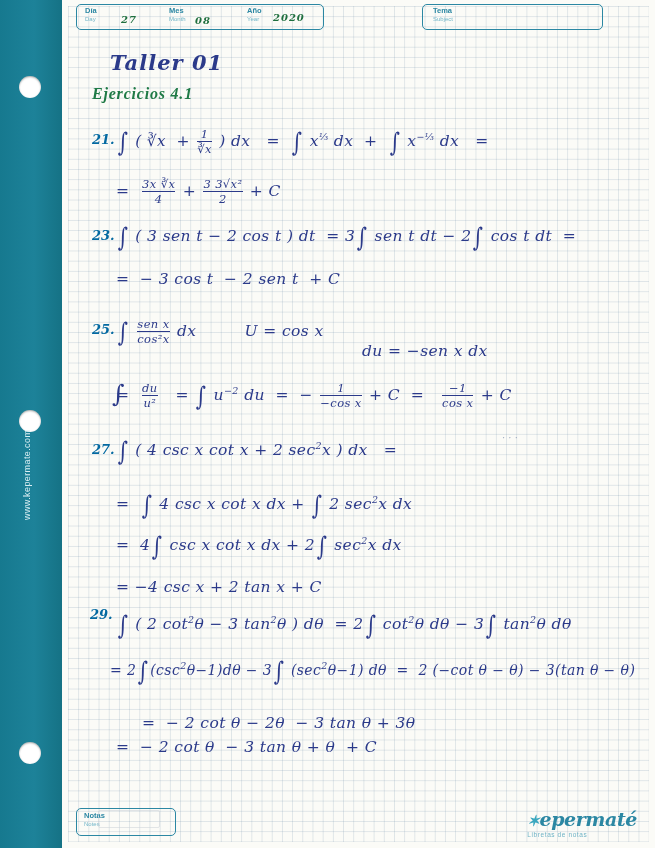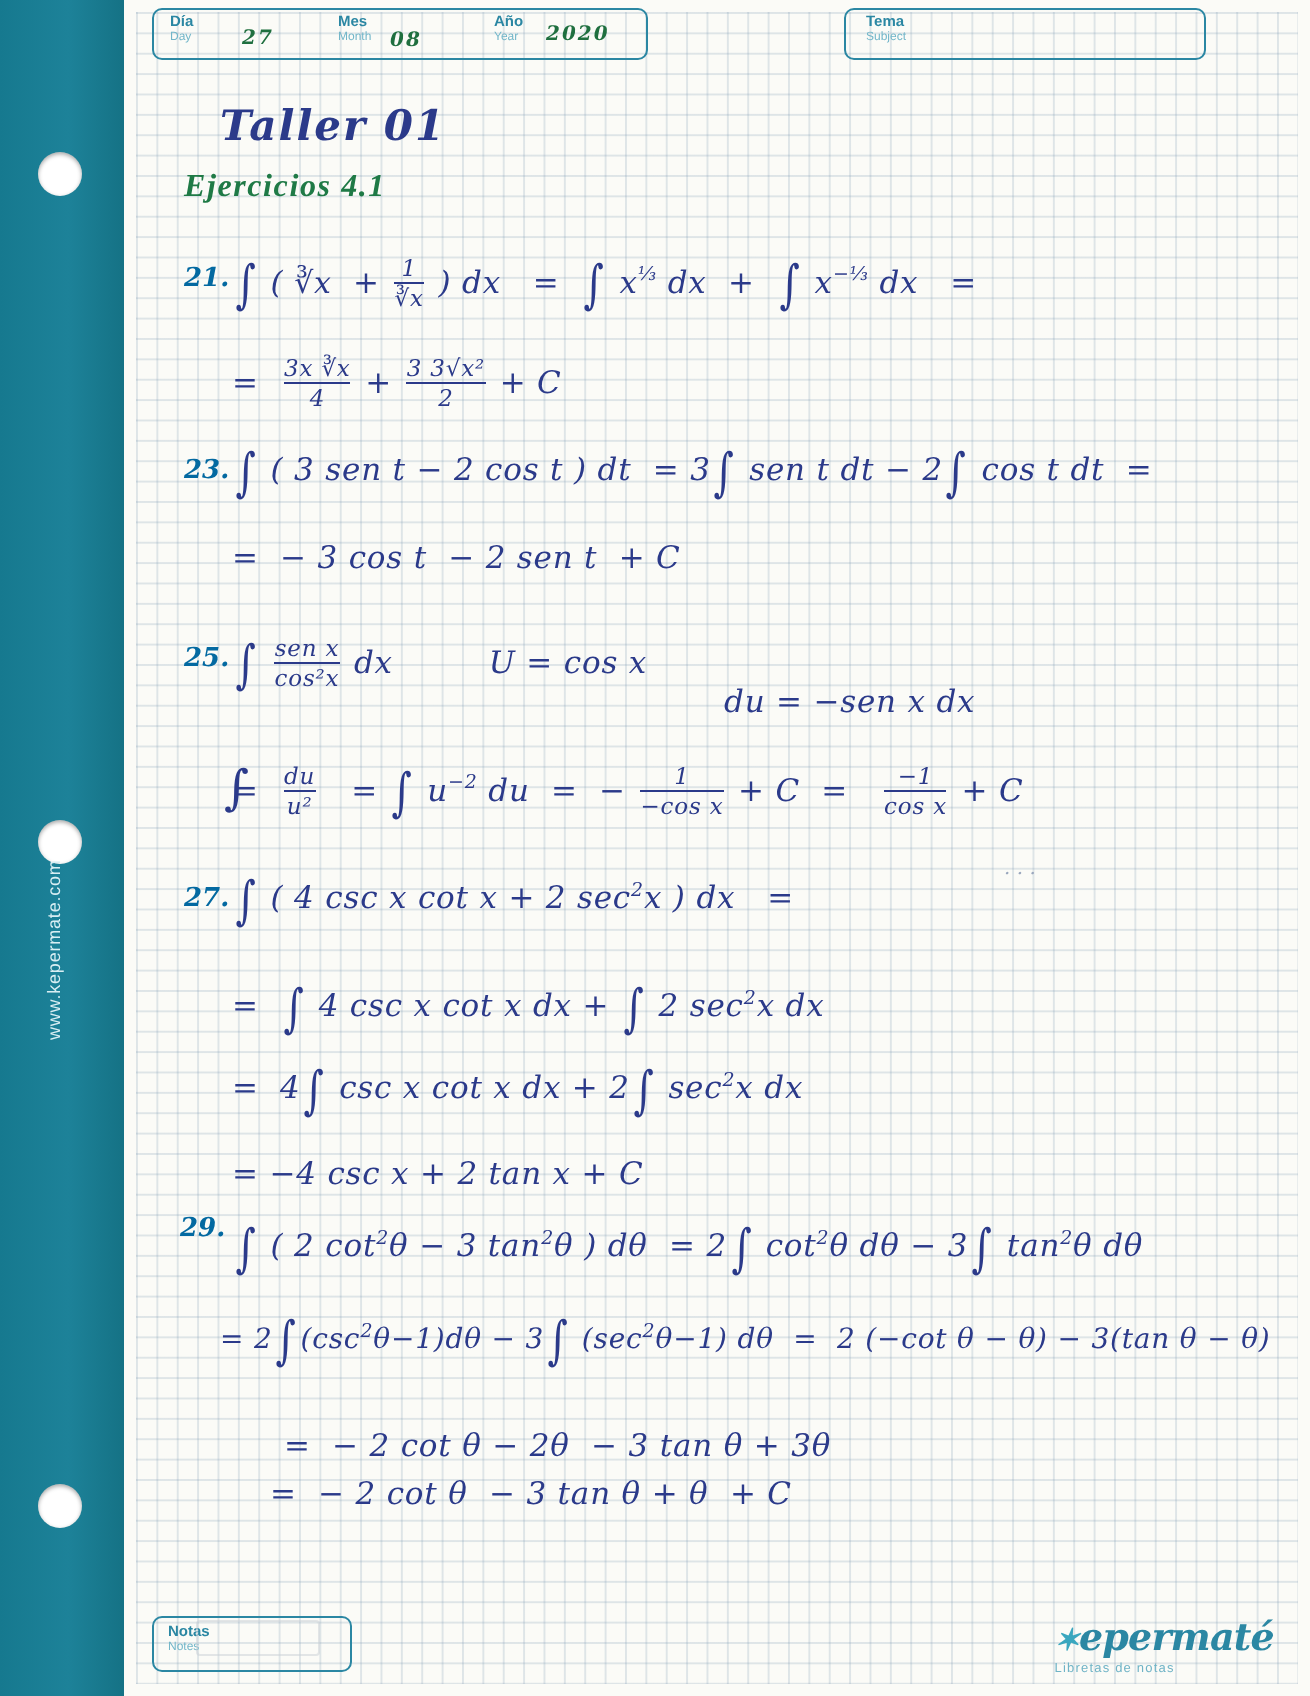--- a/index.html
+++ b/index.html
@@ -328,21 +328,21 @@
       <div class="h num" style="left:28px; top:608px;">29.</div>
       <div class="h line" style="left:54px; top:612px;">
         <span class="intg">∫</span> ( 2 cot<span class="sup">2</span>θ − 3 tan<span class="sup">2</span>θ ) dθ &nbsp;= 2<span class="intg">∫</span> cot<span class="sup">2</span>θ dθ − 3<span class="intg">∫</span> tan<span class="sup">2</span>θ dθ
       </div>
       <div class="h line" style="left:48px; top:658px; font-size:14px;">
         = 2<span class="intg">∫</span>(csc<span class="sup">2</span>θ−1)dθ − 3<span class="intg">∫</span> (sec<span class="sup">2</span>θ−1) dθ &nbsp;= &nbsp;2 (−cot θ − θ) − 3(tan θ − θ)
       </div>
       <div class="h line" style="left:54px; top:716px;margin-left:26px;">
         = &nbsp;− 2 cot θ − 2θ &nbsp;− 3 tan θ + 3θ
       </div>
-      <div class="h line" style="left:54px; top:740px;margin-left:19px;">
+      <div class="h line" style="left:54px; top:740px;">
         = &nbsp;− 2 cot θ &nbsp;− 3 tan θ + θ &nbsp;+ C
       </div>
 
       <div class="scribble" style="left:440px; top:432px;">· · ·</div>
     </div>
 
     <div class="footer">
       <div class="ftr-box">
         <div class="fld f-notas">
           <span class="es">Notas</span>

